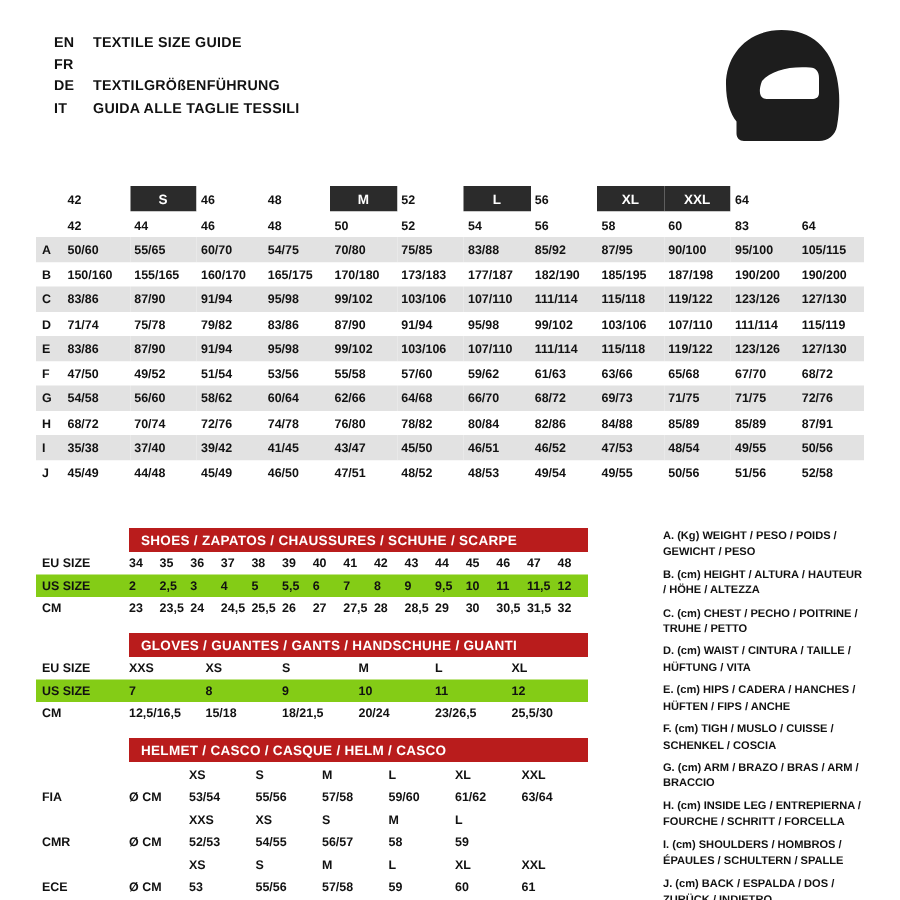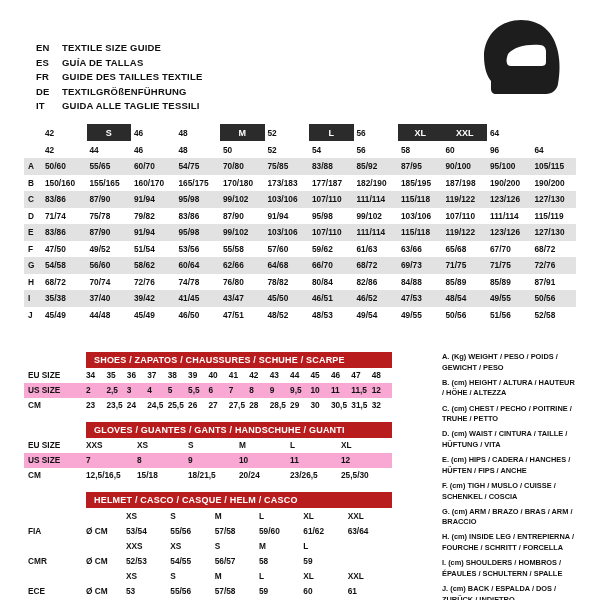--- a/index.html
+++ b/index.html
@@ -6,21 +6,21 @@
   body{
     width:600px;height:600px;
     background:#ffffff;
     font-family:"Liberation Sans", sans-serif;
     color:#111111;
     overflow:hidden;
   }
   .page{position:relative;width:600px;height:600px;}
 
   
-  .langs{position:absolute;left:36px;top:22px;width:300px;margin-top:19px;}
+  .langs{position:absolute;left:36px;top:22px;width:300px;}
   .langrow{display:flex;font-size:9.5px;font-weight:bold;letter-spacing:.2px;line-height:14.5px;}
   .langrow .code{width:26px;}
   .langrow .name{white-space:nowrap;}
 
   
   .helmet{position:absolute;right:36px;top:18px;width:86px;height:80px;}
 
   
   .maintable{position:absolute;left:24px;top:124px;width:552px;}
   .maintable table{border-collapse:collapse;width:100%;}
@@ -45,21 +45,21 @@
     background:#b91c1c;color:#fff;font-size:9px;font-weight:bold;
     padding:3px 0 3px 8px;margin:0;letter-spacing:.2px;
   }
   .secthead.indent{margin-left:62px;}
   .sectblock{margin-bottom:9px;}
   .grid{display:flex;font-size:8.3px;font-weight:bold;line-height:15px;}
   .grid .rowlabel{width:62px;flex:0 0 62px;padding-left:4px;box-sizing:border-box;}
   .grid .vals{flex:1;display:flex;}
   .grid .vals span{flex:1;text-align:left;}
   .gr{display:flex;font-size:8.3px;font-weight:bold;height:15px;align-items:center;}
-  .gr.alt{background:#f9a8d4;}
+  .gr.alt{background:#84cc16;}
   .gr.white{background:#ffffff;}
 
   
   .legend{font-size:7.4px;font-weight:bold;line-height:10.6px;}
   .legend div{margin-bottom:4.6px;margin-left:40px;}
 
   
   .hrow{display:flex;font-size:8.3px;font-weight:bold;height:15px;align-items:center;}
   .hrow .rl{width:62px;flex:0 0 62px;padding-left:4px;box-sizing:border-box;}
   .hrow .unit{width:40px;flex:0 0 40px;}
@@ -70,26 +70,21 @@
 <body>
 
 <div class="page">
 
   <div class="langs">
     <div class="langrow">
       <span class="code">EN</span>
       <span class="name">TEXTILE SIZE GUIDE</span>
     </div>
     <div class="langrow">
-      <span class="code">ES</span>
-      <span class="name">GUÍA DE TALLAS</span>
-    </div>
-    <div class="langrow">
       <span class="code">FR</span>
-      <span class="name">GUIDE DES TAILLES TEXTILE</span>
     </div>
     <div class="langrow">
       <span class="code">DE</span>
       <span class="name">TEXTILGRÖßENFÜHRUNG</span>
     </div>
     <div class="langrow">
       <span class="code">IT</span>
       <span class="name">GUIDA ALLE TAGLIE TESSILI</span>
     </div>
   </div>
@@ -123,21 +118,21 @@
         <td class="num">42</td>
         <td class="num">44</td>
         <td class="num">46</td>
         <td class="num">48</td>
         <td class="num">50</td>
         <td class="num">52</td>
         <td class="num">54</td>
         <td class="num">56</td>
         <td class="num">58</td>
         <td class="num">60</td>
-        <td class="num">96</td>
+        <td class="num">83</td>
         <td class="num">64</td>
       </tr>
 
       <tr class="rowA">
         <td class="lbl">A</td>
         <td class="cell">50/60</td>
         <td class="cell">55/65</td>
         <td class="cell">60/70</td>
         <td class="cell">54/75</td>
         <td class="cell">70/80</td>

